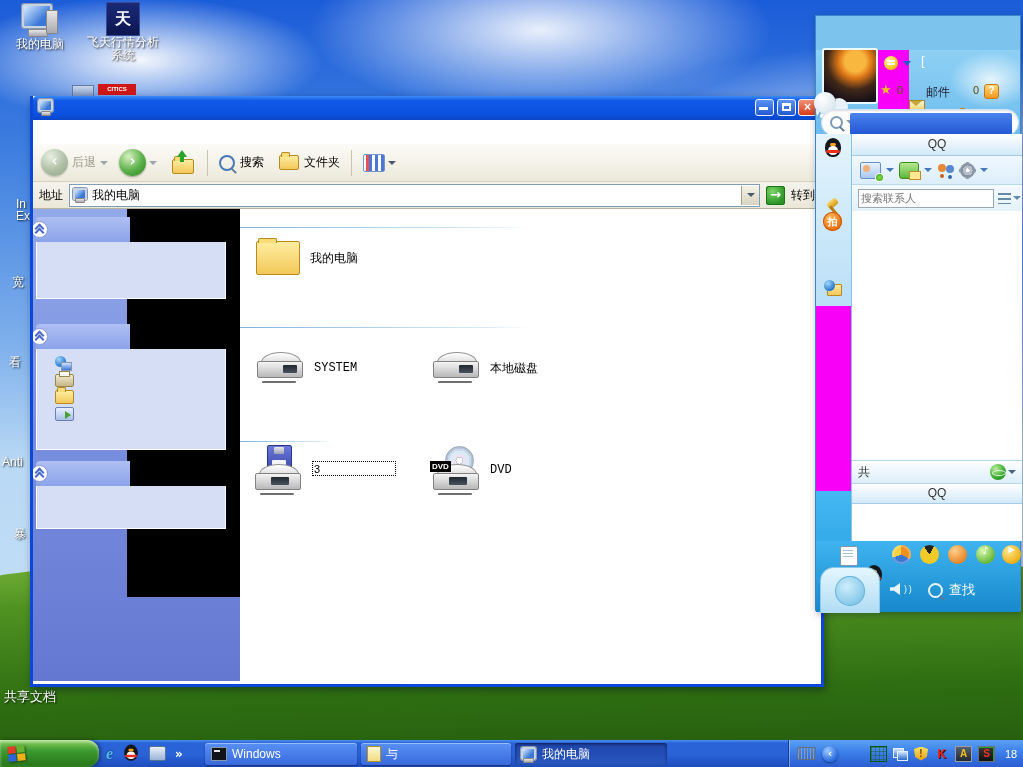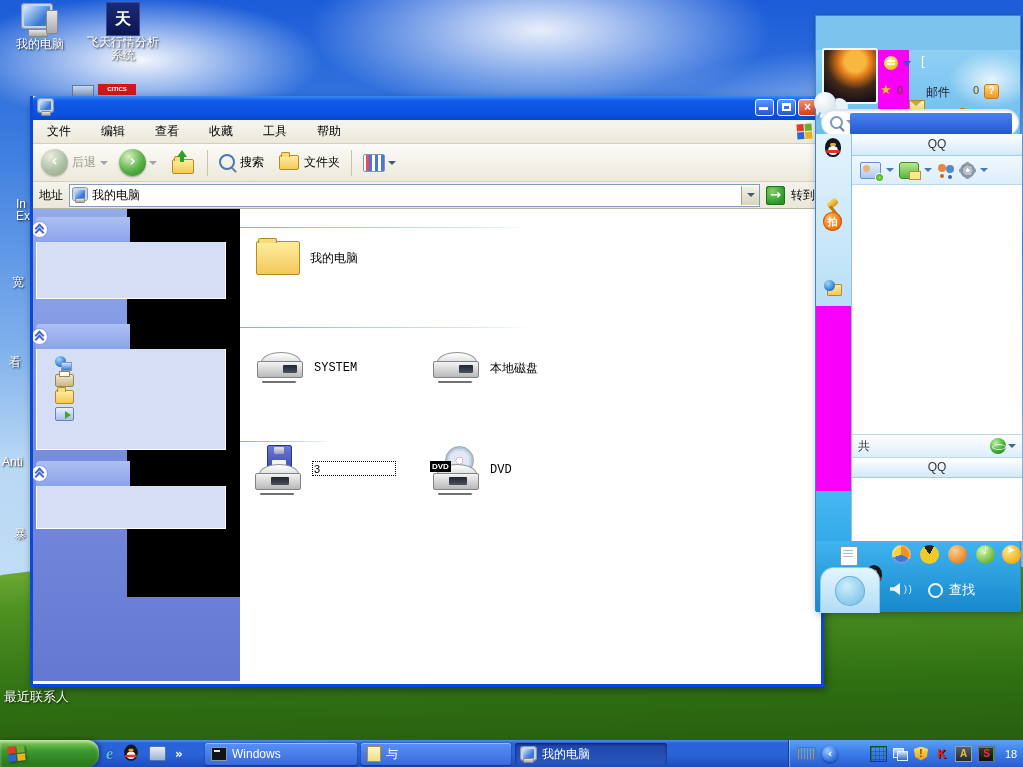--- a/index.html
+++ b/index.html
@@ -169,69 +169,55 @@
   </div>
   <div class="abs" style="left:72px;top:85px;width:20px;height:10px;background:linear-gradient(#c8d8f0,#8098c0);border:1px solid #687898"></div>
   <div class="abs" style="left:98px;top:84px;width:38px;height:11px;background:#d01818;color:#fff;font:bold 6px 'Liberation Sans',sans-serif;text-align:center;line-height:11px">CITICS</div>
 
   <div class="abs wlbl" style="left:16px;top:198px">In</div>
   <div class="abs wlbl" style="left:16px;top:210px">Ex</div>
   <div class="abs wlbl" style="left:12px;top:276px">宽</div>
   <div class="abs wlbl" style="left:9px;top:356px">看</div>
   <div class="abs wlbl" style="left:2px;top:456px">Anti</div>
   <div class="abs wlbl" style="left:14px;top:528px">暴</div>
-  <div class="abs wlbl" style="left:4px;top:690px;font-size:13px">最近联系人</div>
+  <div class="abs wlbl" style="left:4px;top:690px;font-size:13px">共享文档</div>
 
   <div id="explorer" class="abs">
     <div class="titlebar abs">
       <div class="pc abs" style="left:5px;top:3px;width:18px;height:17px">
         <div class="scr" style="left:0;top:0;width:11px;height:9px"></div>
         <div class="base" style="left:3px;top:12px;width:8px;height:3px"></div>
       </div>
       <div class="tbtn b abs" style="right:47px">
           <span style="display:block;margin-top:7px;margin-left:3px;width:9px;height:3px;background:#fff"></span>
         </div>
       <div class="tbtn b abs" style="right:25px">
           <span style="display:block;margin:3px auto 0;width:9px;height:8px;border:2px solid #fff;border-top-width:3px;box-sizing:border-box"></span>
         </div>
       <div class="tbtn r abs" style="right:4px">×</div>
     </div>
 
-    <div class="menubar abs">
-      <span>文件</span>
-      <span>编辑</span>
-      <span>查看</span>
-      <span>收藏</span>
-      <span>工具</span>
-      <span>帮助</span>
-      <span class="winlogo" style="margin-left:auto;margin-right:8px">
-        <i style="background:#e03c28"></i>
-          <i style="background:#68b030"></i>
-          <i style="background:#2a66d8"></i>
-          <i style="background:#f0b018"></i>
-      </span>
-    </div>
 
     <div class="toolbar abs">
       <div style="display:flex;align-items:center;gap:4px">
         <div class="navcirc dis">‹</div>
         <span style="color:#9a9a8a">后退</span>
         <span class="caret" style="opacity:.5"></span>
       </div>
       <div style="display:flex;align-items:center;gap:3px;margin-left:4px">
         <div class="navcirc">›</div>
         <span class="caret" style="opacity:.5"></span>
       </div>
       <div style="position:relative;width:26px;height:22px;margin-left:6px">
         <div class="cfold" style="position:absolute;left:2px;bottom:0;width:20px;height:13px"></div>
         <div style="position:absolute;left:7px;top:-2px;width:0;height:0;border-left:5px solid transparent;border-right:5px solid transparent;border-bottom:7px solid #28a428"></div>
         <div style="position:absolute;left:10px;top:4px;width:4px;height:6px;background:#28a428"></div>
       </div>
       <div class="tsep"></div>
-      <div style="display:flex;gap:5px">
+      <div style="display:flex;align-items:center;gap:5px">
         <div class="mag" style="width:12px;height:12px;border-color:#4878b8"></div>
         <span>搜索</span>
       </div>
       <div style="display:flex;align-items:center;gap:5px;margin-left:8px">
         <div class="cfold" style="width:18px;height:13px"></div>
         <span>文件夹</span>
       </div>
       <div class="tsep"></div>
       <div style="display:flex;align-items:center;gap:3px">
         <div class="views"></div>
@@ -404,20 +390,27 @@
       <div class="qtab">QQ</div>
       <div class="qtool">
         <div class="acard"></div>
           <span class="caret" style="border-top-color:#4878b8"></span>
         <div class="msgi"></div>
           <span class="caret" style="border-top-color:#4878b8"></span>
         <div class="ppl"></div>
         <div class="gear"></div>
           <span class="caret" style="border-top-color:#4878b8"></span>
       </div>
+      <div class="qsearchrow">
+        <input class="qsearch" placeholder="搜索联系人" style="">
+        <div style="margin-left:auto;display:flex;align-items:center;gap:2px">
+          <div class="listicon"></div>
+          <span class="caret" style="border-top-color:#6888a8"></span>
+        </div>
+      </div>
       <div style="height:249px;background:#fff"></div>
       <div class="sharerow">
         <span>共</span>
         <div style="margin-left:auto;display:flex;align-items:center;gap:2px">
           <div class="globe"></div>
           <span class="caret" style="border-top-color:#446688"></span>
         </div>
       </div>
       <div class="qtab" style="height:19px;line-height:19px">QQ</div>
     </div>

